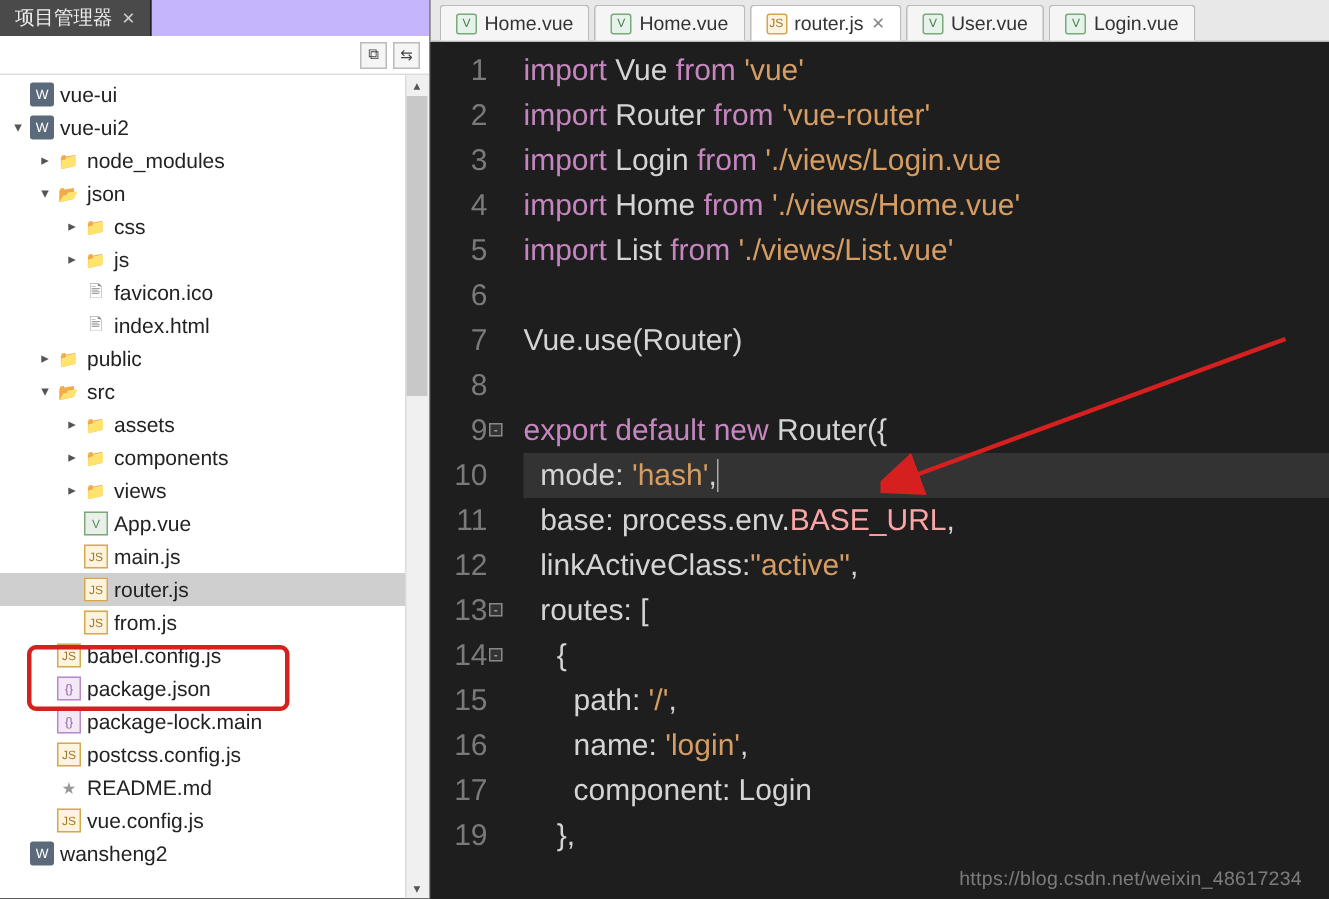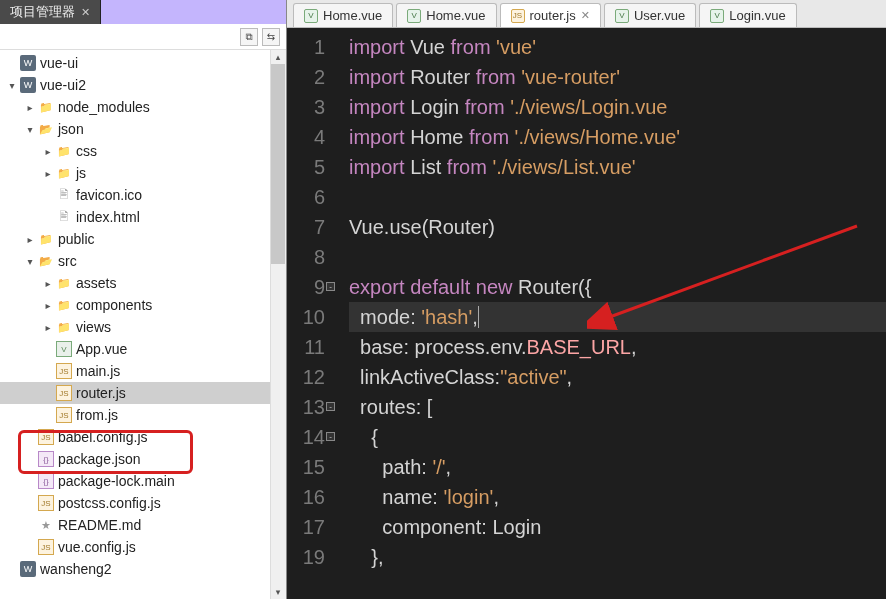--- a/index.html
+++ b/index.html
@@ -250,14 +250,15 @@
       <div class="code" id="code"><div><span class="kw1">import</span> Vue <span class="kw1">from</span> <span class="str">'vue'</span></div><div><span class="kw1">import</span> Router <span class="kw1">from</span> <span class="str">'vue-router'</span></div><div><span class="kw1">import</span> Login <span class="kw1">from</span> <span class="str">'./views/Login.vue</span></div><div><span class="kw1">import</span> Home <span class="kw1">from</span> <span class="str">'./views/Home.vue'</span></div><div><span class="kw1">import</span> List <span class="kw1">from</span> <span class="str">'./views/List.vue'</span></div><div>&nbsp;</div><div>Vue.use(Router)</div><div>&nbsp;</div><div><span class="kw1">export</span> <span class="kw1">default</span> <span class="kw1">new</span> Router({</div><div class="line-hl">  mode: <span class="str">'hash'</span>,<span style="border-left:1px solid #aaa;height:20px;"></span></div><div>  base: process.env.<span class="env">BASE_URL</span>,</div><div>  linkActiveClass:<span class="str">"active"</span>,</div><div>  routes: [</div><div>    {</div><div>      path: <span class="str">'/'</span>,</div><div>      name: <span class="str">'login'</span>,</div><div>      component: Login</div><div>    },</div></div>
       <svg class="arrow-svg" style="left:300px; top:190px;" width="280" height="120">
         <defs>
             <marker id="ah" markerWidth="12" markerHeight="10" refX="2" refY="5" orient="auto">
           <polygon points="0,0 12,5 0,10" fill="#d62020"></polygon>
             </marker>
           </defs>
         <line x1="270" y1="8" x2="20" y2="100" stroke="#d62020" stroke-width="3" marker-end="url(#ah)"></line>
       </svg>
     </div>
+    <div class="watermark">https://blog.csdn.net/weixin_48617234</div>
   </div>
 </div>
 
 </body></html>

